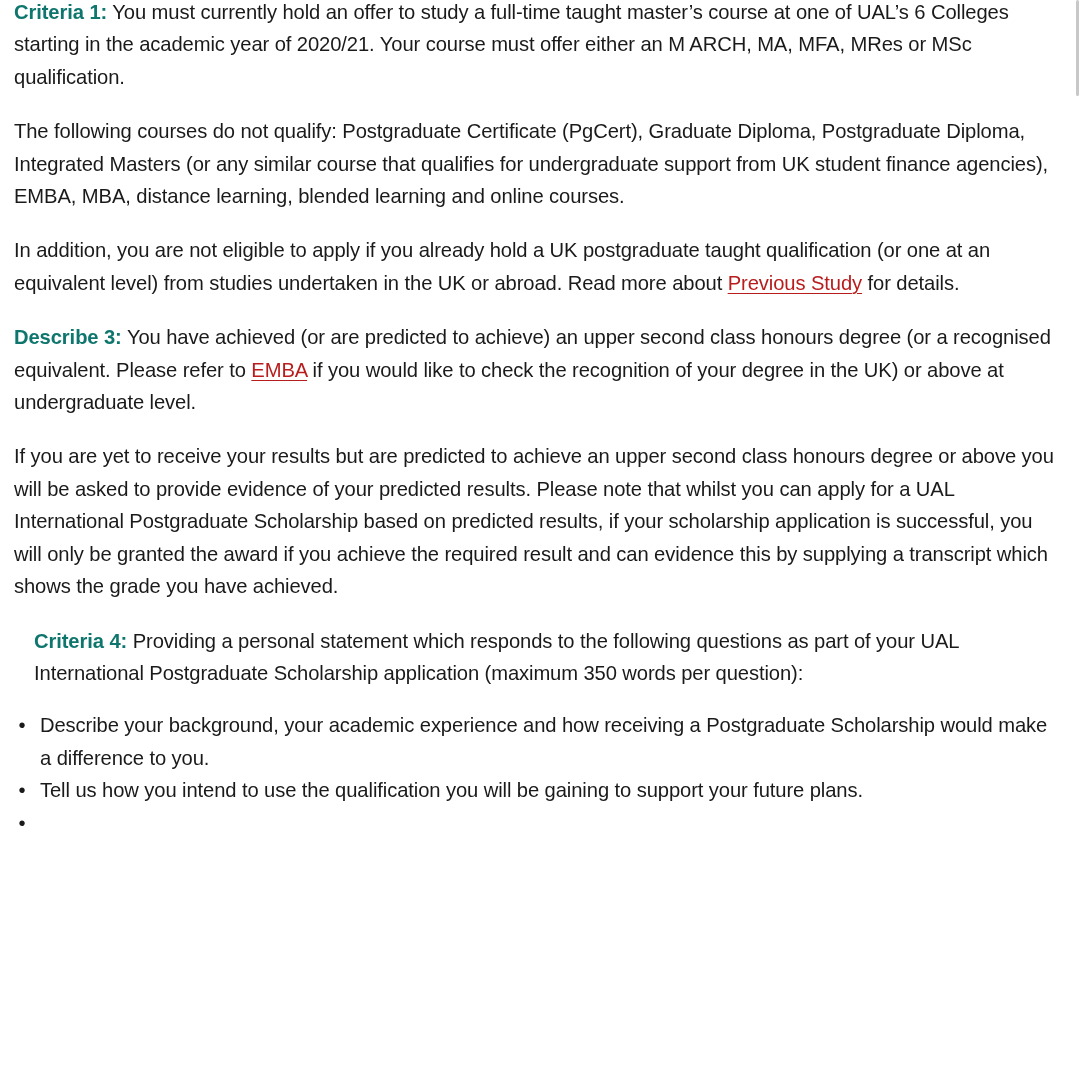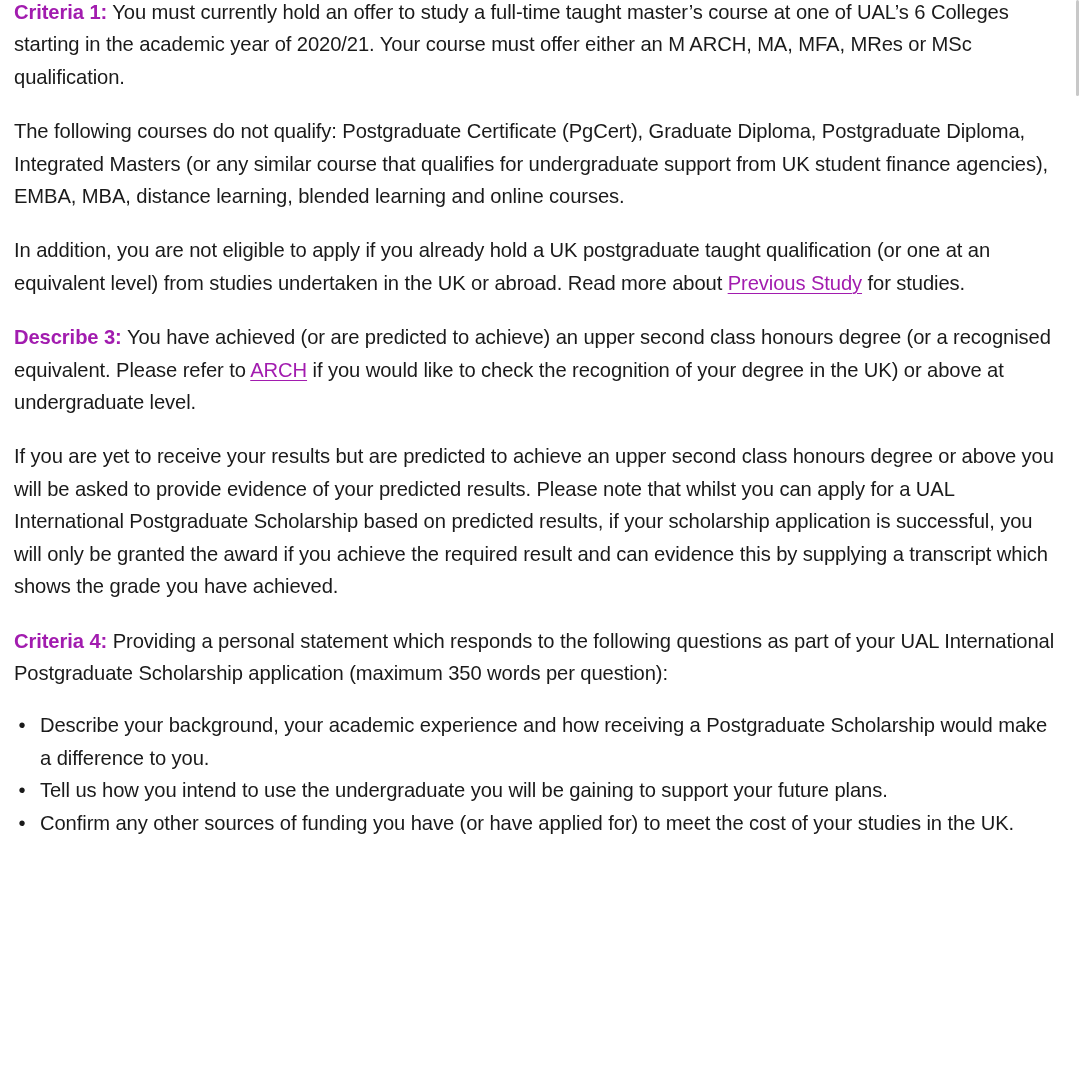--- a/index.html
+++ b/index.html
@@ -22,24 +22,24 @@
       width: 1045px;
       font-size: 20.2px;
       line-height: 32.4px;
       letter-spacing: -0.1px;
     }
     p {
       margin: 0 0 22px 0;
     }
     b.label {
       font-weight: bold;
-      color: #a21caf;
+      color: #0f766e;
     }
     a.link {
-      color: #a21caf;
+      color: #b91c1c;
       text-decoration: underline;
       text-underline-offset: 3px;
       text-decoration-thickness: 1px;
     }
     ul.bullets {
       margin: 0 0 22px 0;
       padding-left: 26px;
       list-style: none;
     }
     ul.bullets li {
@@ -69,48 +69,47 @@
 
   <p>
     <b class="label">Criteria 1:</b><span> You must currently hold an offer to study a full-time taught master’s course at one of UAL’s 6 Colleges starting in the academic year of 2020/21. Your course must offer either an M ARCH, MA, MFA, MRes or MSc qualification.</span>
   </p>
 
   <p>
     <span>The following courses do not qualify: Postgraduate Certificate (PgCert), Graduate Diploma, Postgraduate Diploma, Integrated Masters (or any similar course that qualifies for undergraduate support from UK student finance agencies), EMBA, MBA, distance learning, blended learning and online courses.</span>
   </p>
 
   <p>
-    <span>In addition, you are not eligible to apply if you already hold a UK postgraduate taught qualification (or one at an equivalent level) from studies undertaken in the UK or abroad. Read more about </span><a class="link" href="#">Previous Study</a><span> for studies.</span>
+    <span>In addition, you are not eligible to apply if you already hold a UK postgraduate taught qualification (or one at an equivalent level) from studies undertaken in the UK or abroad. Read more about </span><a class="link" href="#">Previous Study</a><span> for details.</span>
   </p>
 
 
   <p>
-    <b class="label">Describe 3:</b><span> You have achieved (or are predicted to achieve) an upper second class honours degree (or a recognised equivalent. Please refer to </span><a class="link" href="#">ARCH</a><span> if you would like to check the recognition of your degree in the UK) or above at undergraduate level.</span>
+    <b class="label">Describe 3:</b><span> You have achieved (or are predicted to achieve) an upper second class honours degree (or a recognised equivalent. Please refer to </span><a class="link" href="#">EMBA</a><span> if you would like to check the recognition of your degree in the UK) or above at undergraduate level.</span>
   </p>
 
 
   <p>
     <span>If you are yet to receive your results but are predicted to achieve an upper second class honours degree or above you will be asked to provide evidence of your predicted results. Please note that whilst you can apply for a UAL International Postgraduate Scholarship based on predicted results, if your scholarship application is successful, you will only be granted the award if you achieve the required result and can evidence this by supplying a transcript which shows the grade you have achieved.</span>
   </p>
 
-  <p style="margin-bottom: 20px;">
+  <p style="margin-bottom: 20px; margin-left: 20px;">
     <b class="label">Criteria 4:</b><span> Providing a personal statement which responds to the following questions as part of your UAL International Postgraduate Scholarship application (maximum 350 words per question):</span>
   </p>
 
   <ul class="bullets">
     <li>
       <span class="bullet">•</span>
       <span>Describe your background, your academic experience and how receiving a Postgraduate Scholarship would make a difference to you.</span>
     </li>
     <li>
       <span class="bullet">•</span>
-      <span>Tell us how you intend to use the undergraduate you will be gaining to support your future plans.</span>
+      <span>Tell us how you intend to use the qualification you will be gaining to support your future plans.</span>
     </li>
     <li>
       <span class="bullet">•</span>
-      <span>Confirm any other sources of funding you have (or have applied for) to meet the cost of your studies in the UK.</span>
     </li>
   </ul>
 
 
 </div>
 
 <div class="scrollbar"></div>
 
 </body></html>

